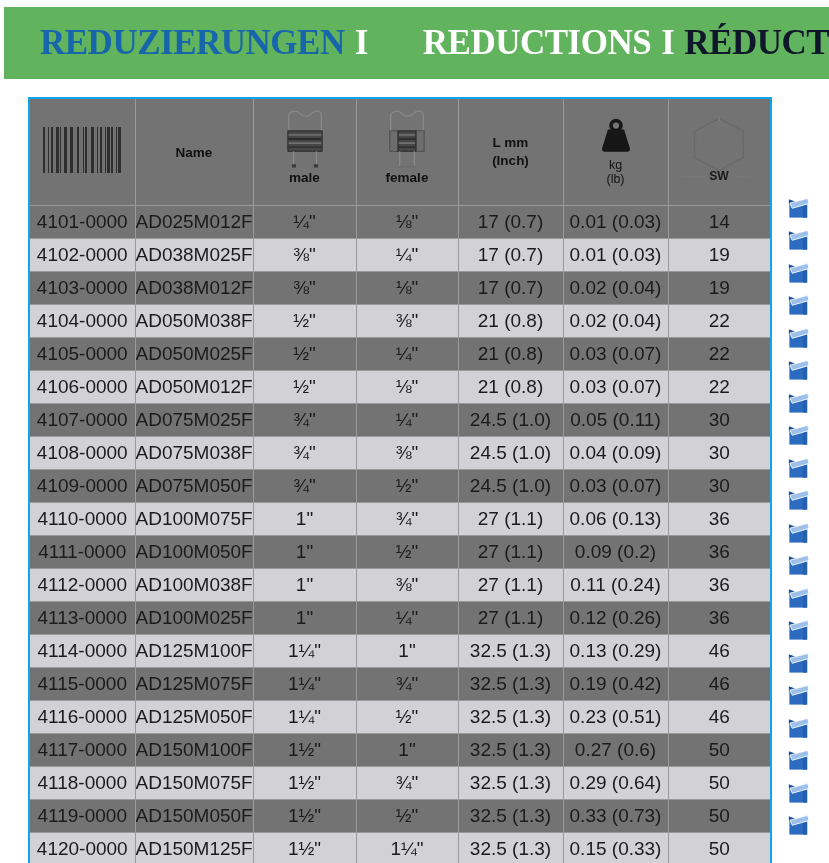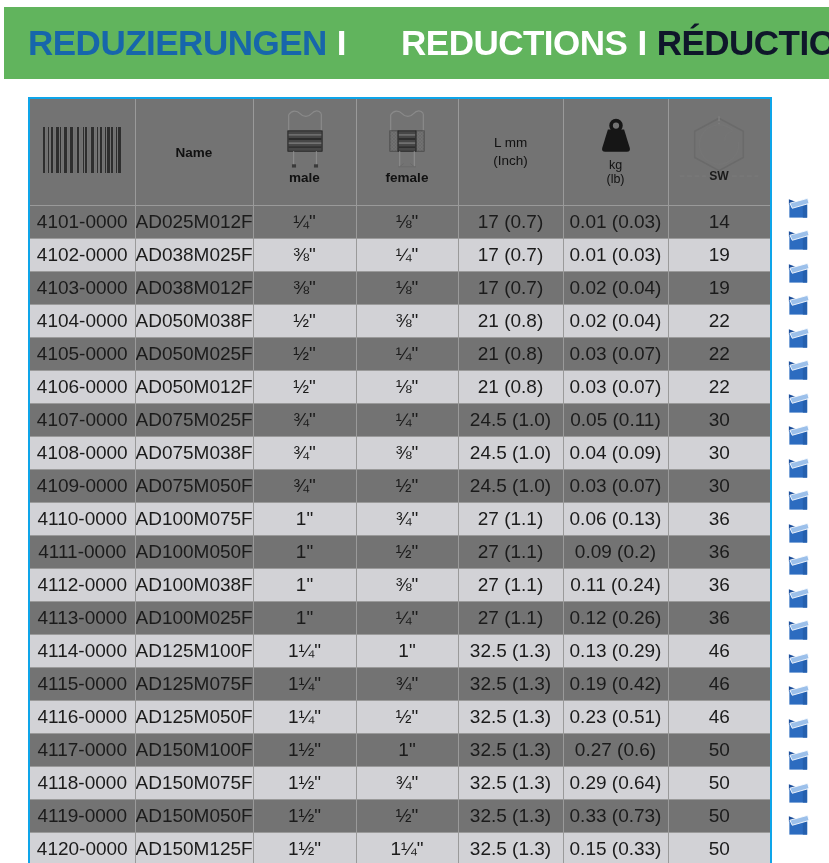--- a/index.html
+++ b/index.html
@@ -3,22 +3,23 @@
 <meta charset="utf-8">
 <style>
   html,body { margin:0; padding:0; background:#ffffff; }
   body {
     width:829px; height:863px; overflow:hidden;
     font-family:"Liberation Sans", sans-serif;
     -webkit-font-smoothing:antialiased;
   }
   .banner {
     margin:7px 0 0 4px; height:72px; background:#61b45d;
-    display:flex; align-items:center; padding-left:24px;
+    display:flex; align-items:center; padding-left:36px;
     white-space:nowrap;
+    font-family:Liberation Serif, serif;
   }
   .banner .t { font-weight:700; font-size:35px; letter-spacing:-0.5px; }
   .t-de { color:#1766ab; }
   .t-sep { color:#ffffff; margin:0 10px; }
   .t-en { color:#ffffff;margin-left:45px; }
   .t-fr { color:#0f172a; }
 
   .content { position:relative; margin:18px 0 0 28px; }
 
   table.product {
@@ -30,21 +31,21 @@
     overflow:hidden;
   }
   .product thead tr { height:91px; }
   .product th { font-weight:700; color:#1b1b1b; vertical-align:middle; }
   .product tbody tr { height:33px; font-size:19px; color:#1b1b1b;border-radius:9px; }
   .product tbody tr.alt { background:#d2d2d6;margin-top:48px; }
 
   .hdr-stack { display:flex; flex-direction:column; align-items:center; justify-content:flex-end; height:86px; padding-bottom:20px; }
   .hdr-label { font-size:13.5px; font-weight:700; color:#111; }
   .hdr-center { display:flex; flex-direction:column; align-items:center; justify-content:center; height:86px; }
-  .lines2 { font-size:13.5px; font-weight:400; line-height:1.3; color:#111; }
+  .lines2 { font-size:13.5px; font-weight:700; line-height:1.3; color:#111; }
   .kg-lines { font-size:12.5px; font-weight:400; line-height:1.05; color:#111; margin-top:1px; }
 
   .basket-col { position:absolute; left:750px; top:94px; width:40px; }
   .basket-slot { height:32.5px; display:flex; align-items:center; justify-content:center; cursor:pointer; }
   .basket-slot svg { display:block; }
 </style>
 </head>
 <body>
 
 <div class="banner">

